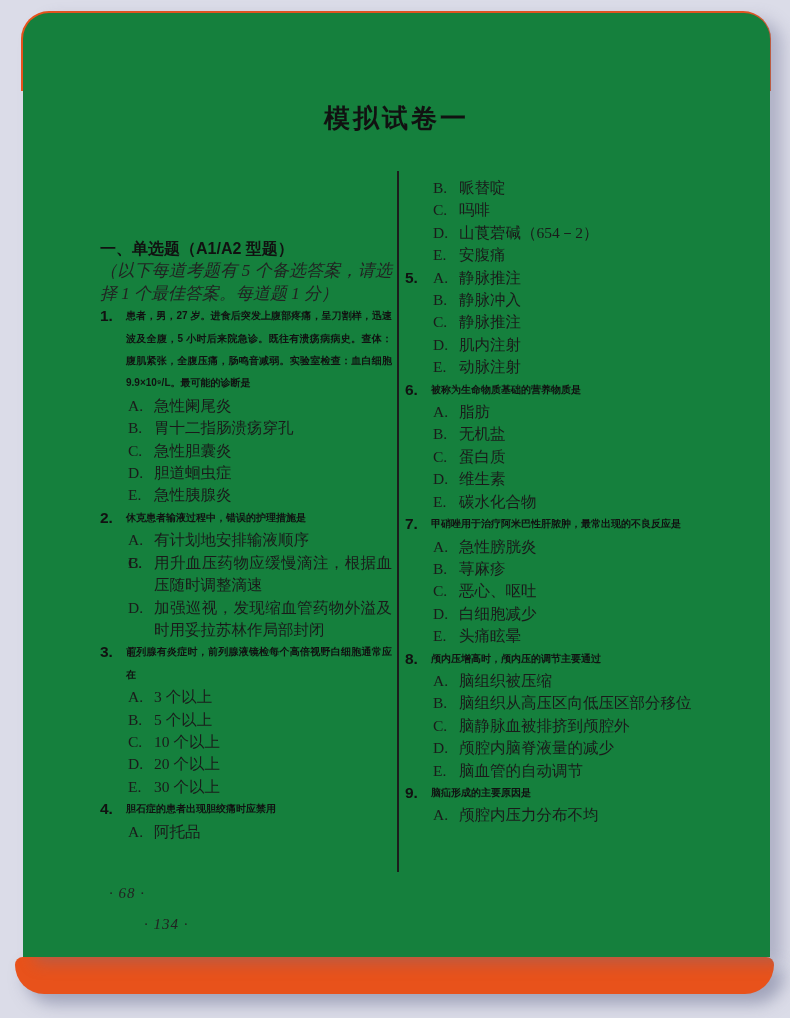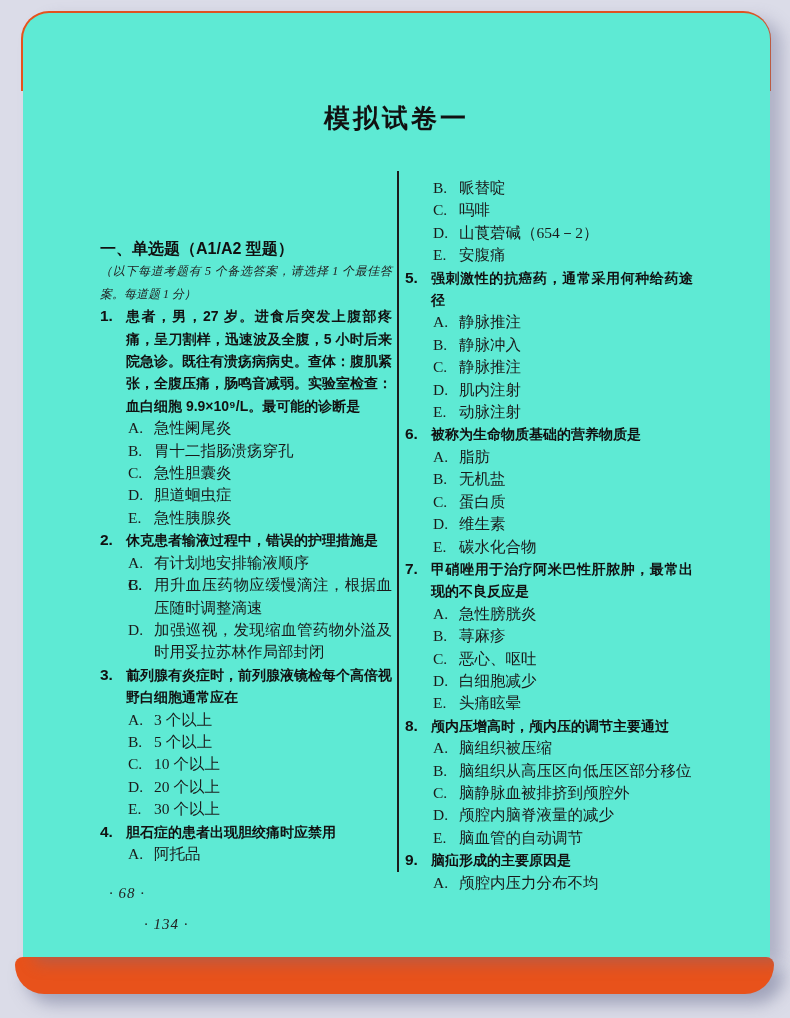--- a/index.html
+++ b/index.html
@@ -17,52 +17,52 @@
     background: #e8521b; border-radius: 28px 28px 0 0;
   }
   .accent-bottom {
     position: absolute; left: 15px; top: 957px; width: 759px; height: 37px;
     background: #e8521b; border-radius: 8px 8px 30px 30px;
     box-shadow: 10px 10px 16px rgba(104,108,142,0.5);
   }
   
   .paper {
     position: absolute; left: 23px; top: 13px; width: 747px; height: 944px;
-    background: #5eead4; border-radius: 26px 26px 0 0;
+    background: #15803d; border-radius: 26px 26px 0 0;
     box-shadow: 12px 6px 16px rgba(104,108,142,0.38);
   }
   .page-title {
     position: absolute; top: 88px; left: 0; width: 100%;
     text-align: center;
     font-family: "Liberation Sans", sans-serif;
     font-weight: bold; font-size: 26px; letter-spacing: 3px; color: #111;
   }
   .col { position: absolute; text-align: justify; }
   .col-left  { left: 77px;  top: 181px; width: 292px; margin-top: 44px; }
   .col-right { left: 382px; top: 164px; width: 288px; }
   .divider {
     position: absolute; left: 374px; top: 158px; width: 2px; height: 701px;
     background: #1c1c1c;
   }
   .section-heading {
     font-family: "Liberation Sans", sans-serif;
     font-weight: bold; font-size: 16px; line-height: 22.4px; color: #111;
   }
   .section-note {
-    font-style: italic; font-size: 12px; line-height: 22.4px; color: #222;
+    font-style: italic; font-size: 17px; line-height: 22.4px; color: #222;
   }
   .question { position: relative; padding-left: 26px; }
   .q-num {
     position: absolute; left: 0; top: 0;
     font-family: "Liberation Sans", sans-serif;
     font-weight: bold; font-size: 15.5px; line-height: 22.4px; color: #111;
   }
   .q-stem {
     font-family: "Liberation Sans", sans-serif;
-    font-weight: bold; font-size: 14px; line-height: 22.4px; color: #111;
+    font-weight: bold; font-size: 10px; line-height: 22.4px; color: #111;
   }
   .option {
     position: relative; padding-left: 28px;
     font-size: 15.5px; line-height: 22.4px; color: #1a1a1a;
   }
   .opt-label { position: absolute; left: 2px; top: 0; }
   .pagenum {
     position: absolute; font-size: 15px; color: #222; letter-spacing: 1px; font-style: italic;
   }
   .pagenum-1 { left: 86px;  top: 872px; }
@@ -121,21 +121,20 @@
   <div class="col col-right">
     <div id="right-continued">
         <div class="option" style="margin-left: 26px;"><span class="opt-label">B.</span><span>哌替啶</span></div>
         <div class="option" style="margin-left: 26px;"><span class="opt-label">C.</span><span>吗啡</span></div>
         <div class="option" style="margin-left: 26px;"><span class="opt-label">D.</span><span>山莨菪碱（654－2）</span></div>
         <div class="option" style="margin-left: 26px;"><span class="opt-label">E.</span><span>安腹痛</span></div>
       </div>
     <div id="right-questions">
         <div class="question">
           <span class="q-num">5.</span>
-          <div class="q-stem">强刺激性的抗癌药，通常采用何种给药途径</div>
           <div class="option"><span class="opt-label">A.</span><span>静脉推注</span></div>
           <div class="option"><span class="opt-label">B.</span><span>静脉冲入</span></div>
           <div class="option"><span class="opt-label">C.</span><span>静脉推注</span></div>
           <div class="option"><span class="opt-label">D.</span><span>肌内注射</span></div>
           <div class="option"><span class="opt-label">E.</span><span>动脉注射</span></div>
         </div>
         <div class="question">
           <span class="q-num">6.</span>
           <div class="q-stem">被称为生命物质基础的营养物质是</div>
           <div class="option"><span class="opt-label">A.</span><span>脂肪</span></div>

